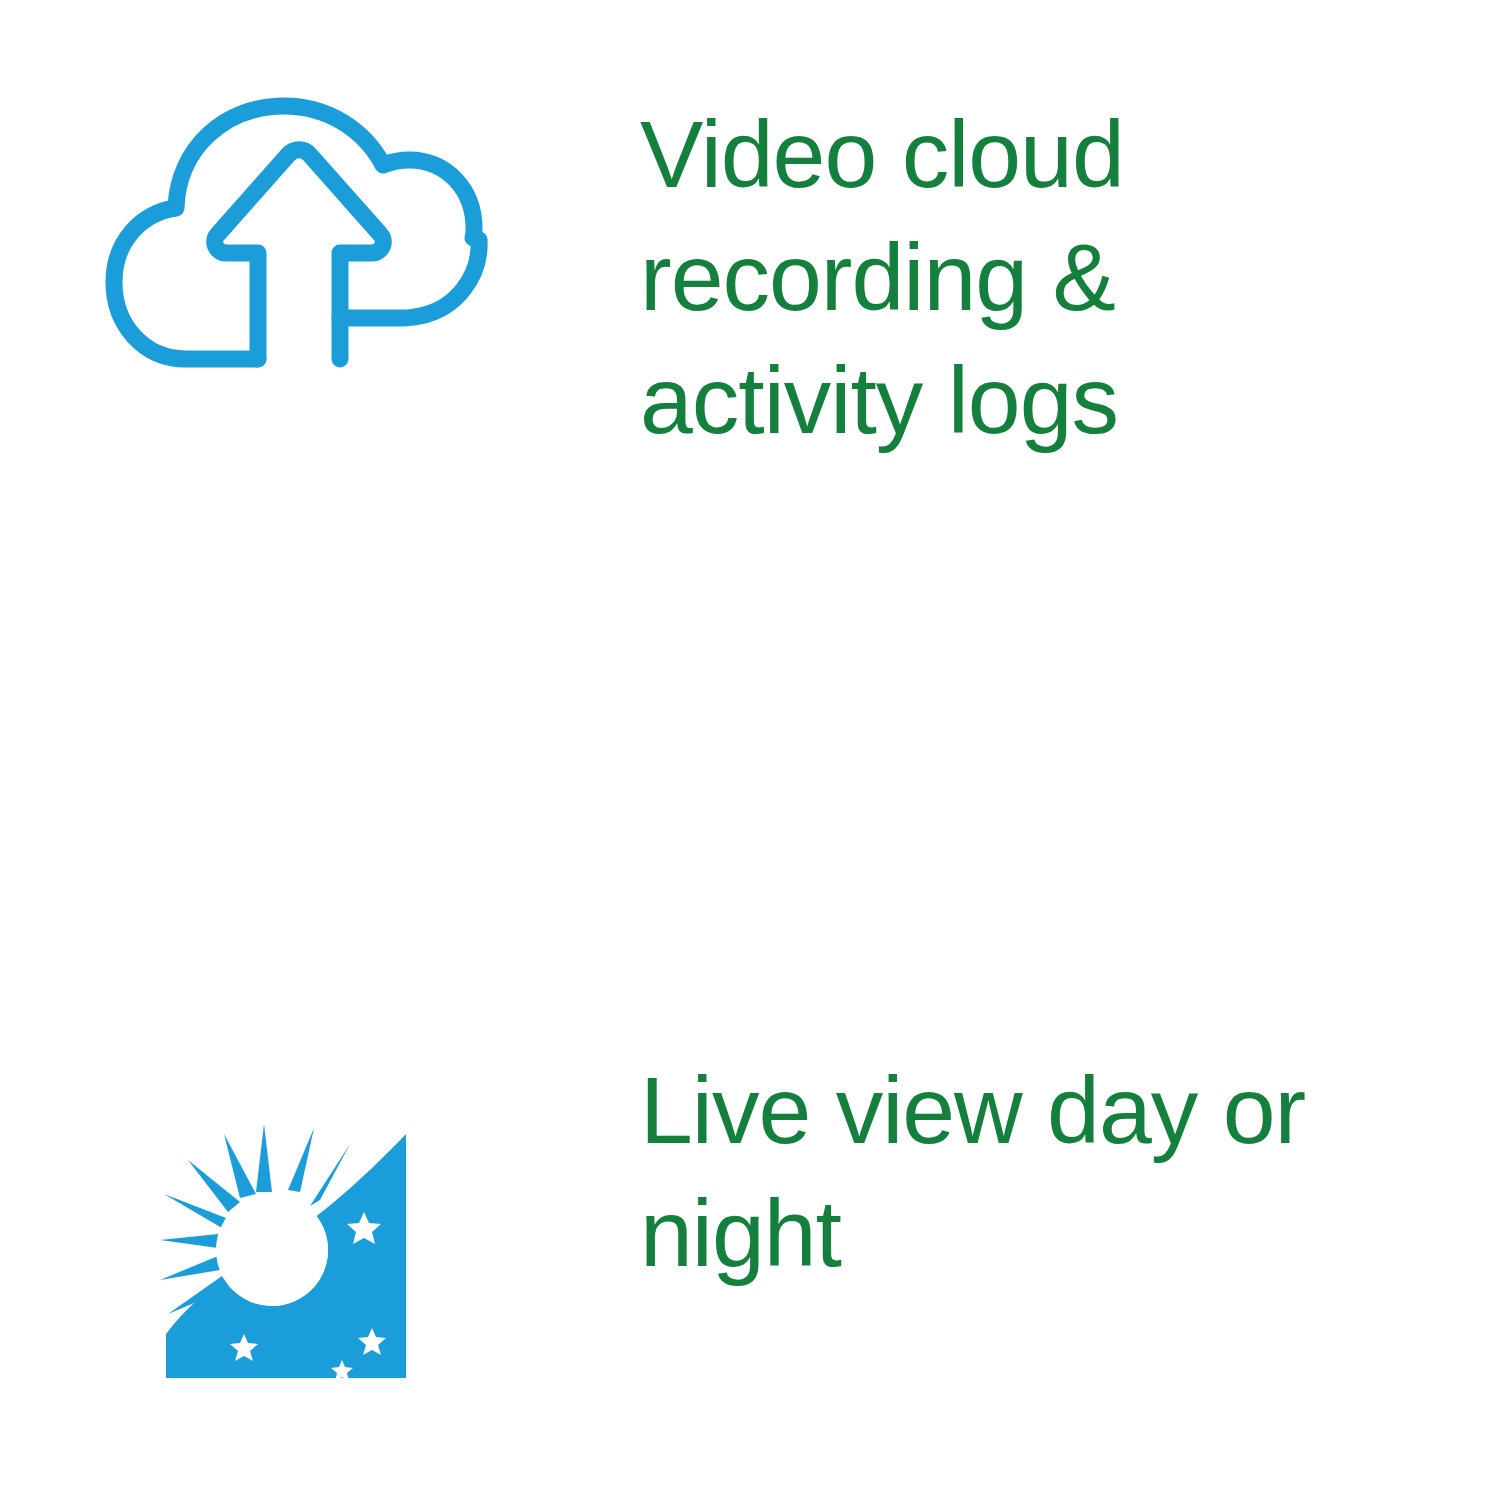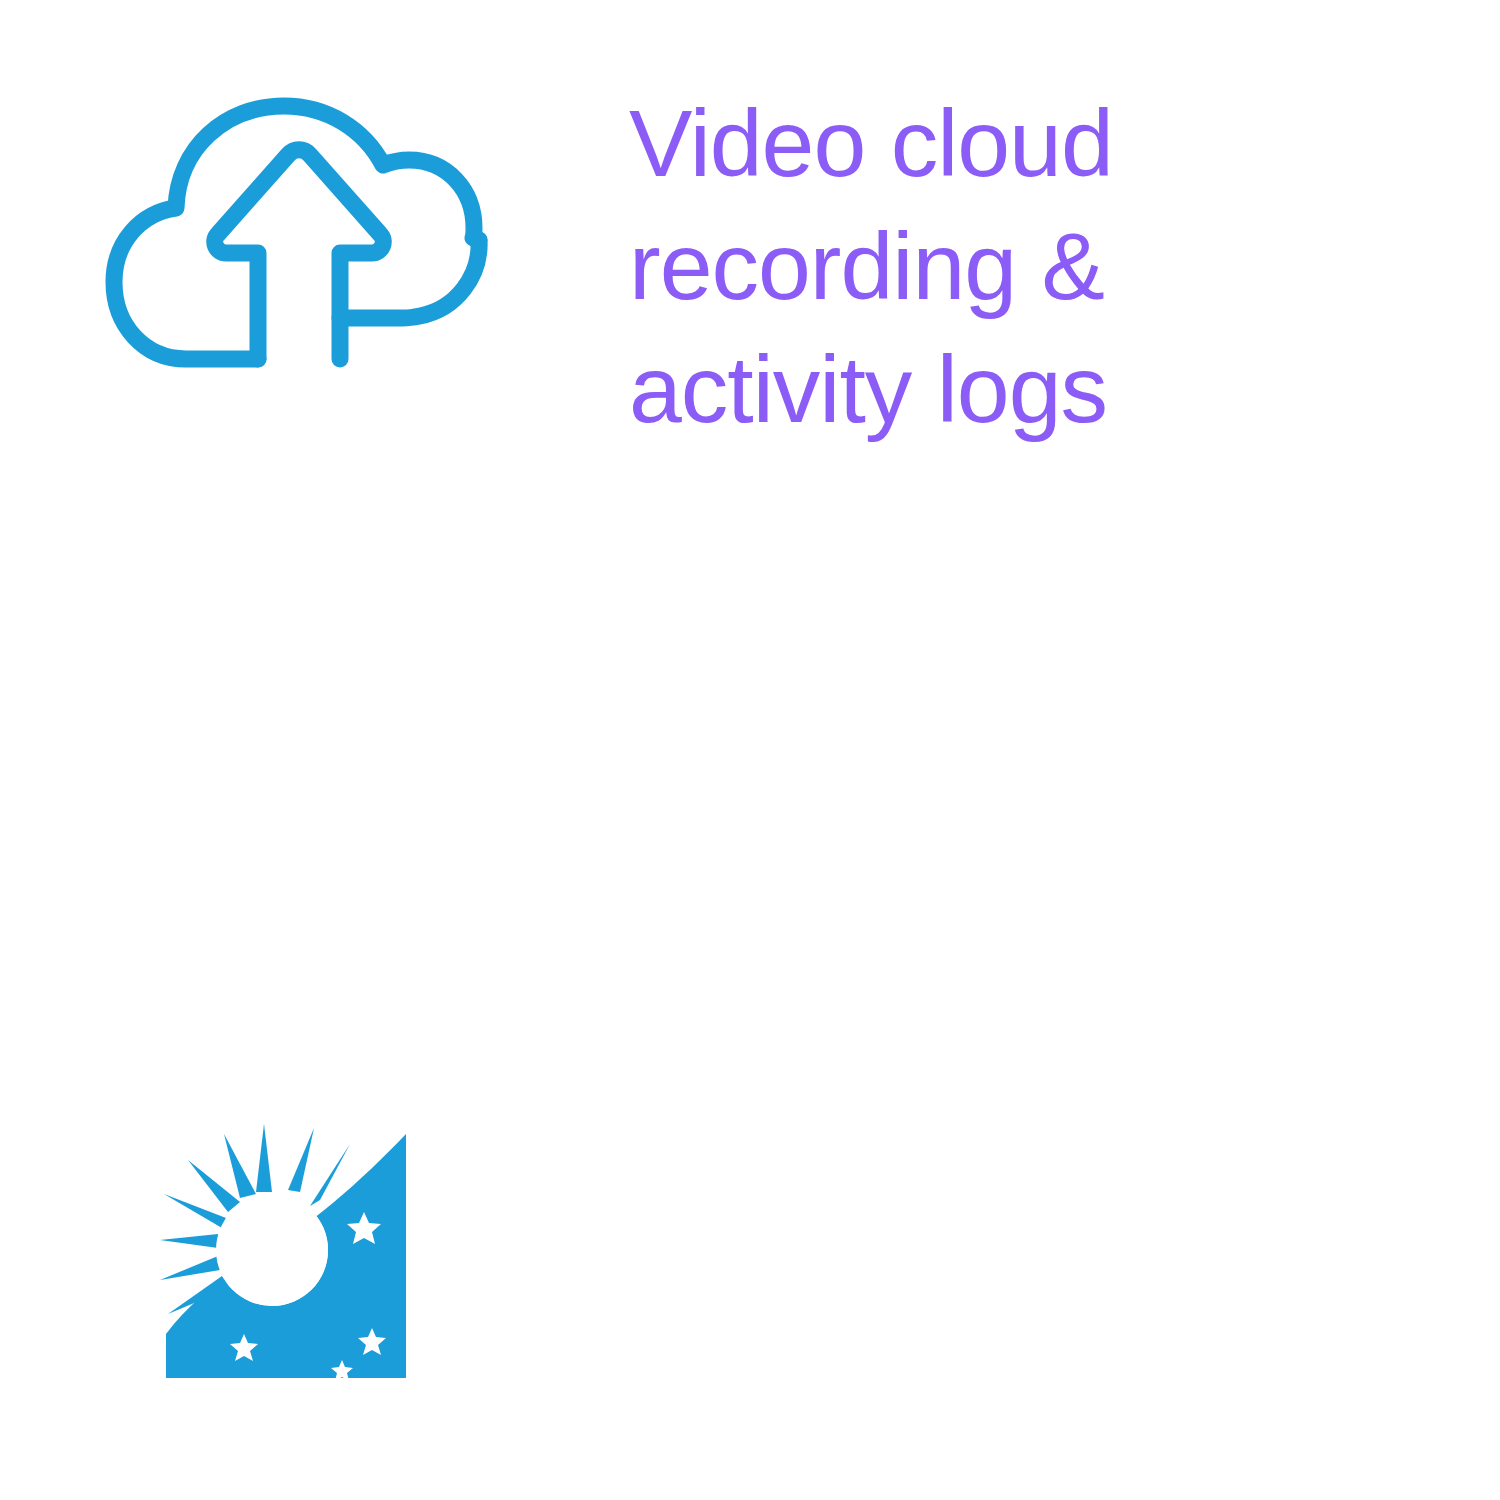--- a/index.html
+++ b/index.html
@@ -23,28 +23,28 @@
   .feature-row {
     position: absolute;
     display: block;
   }
   .feature-icon {
     position: absolute;
     display: block;
   }
   .feature-text {
     position: absolute;
-    color: #8b5cf6;
+    color: #15803d;
     font-family: "Liberation Sans", sans-serif;
     font-weight: 400;
     font-size: 95px;
     line-height: 123px;
     letter-spacing: -1px;
     white-space: pre-line;
-    margin: 4px;
+    margin: 15px;
   }
 
   
   #row-cloud            { left: 0;    top: 0;    width: 1500px; height: 470px; }
   #icon-cloud-upload    { left: 108px; top: 100px; width: 372px; height: 268px; }
   #text-cloud           { left: 625px; top: 78px;  width: 640px; }
 
   
   #row-daynight         { left: 0;    top: 470px; width: 1500px; height: 470px; }
   #icon-day-night       { left: 160px; top: 652px; width: 256px; height: 268px; }
@@ -140,20 +140,22 @@
 
         <g fill="#ffffff">
           <polygon points="204,90 209,101 221,102 212,110 215,122 204,116 193,122 196,110 187,102 199,101"></polygon>
           <polygon points="84,212 88,221 98,222 90,229 93,239 84,234 75,239 78,229 70,222 80,221"></polygon>
           <polygon points="212,206 216,215 226,216 218,223 221,233 212,228 203,233 206,223 198,216 208,215"></polygon>
           <polygon points="182,238 185,245 193,246 187,251 189,259 182,255 175,259 177,251 171,246 179,245"></polygon>
         </g>
       </svg>
     </div>
 
+    <p class="feature-text" id="text-daynight">Live view day or
+night</p>
   </div>
 
   <div class="feature-row" id="row-standalone">
 
     
 
     
   </div>
 
 </div>

